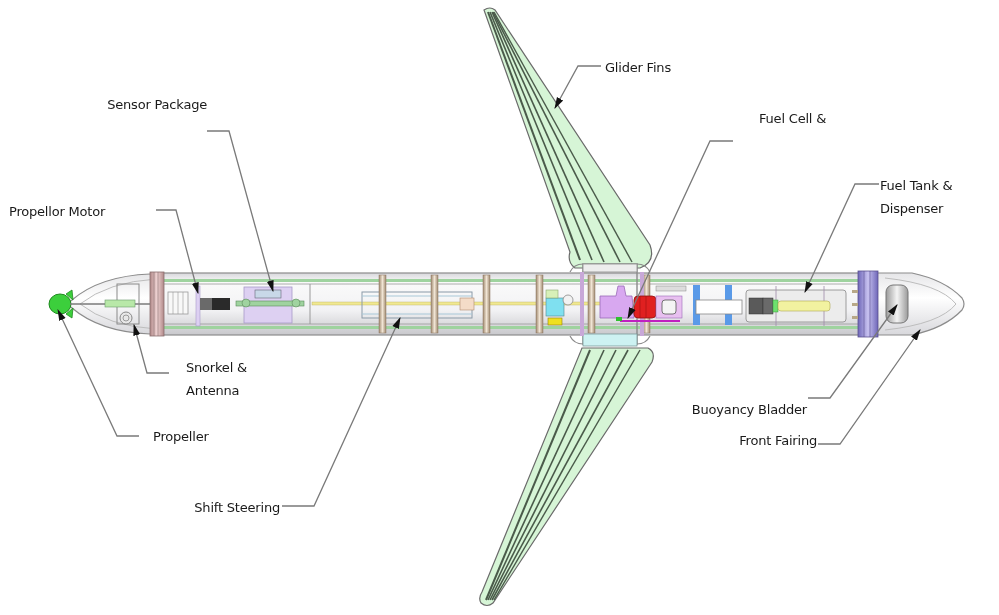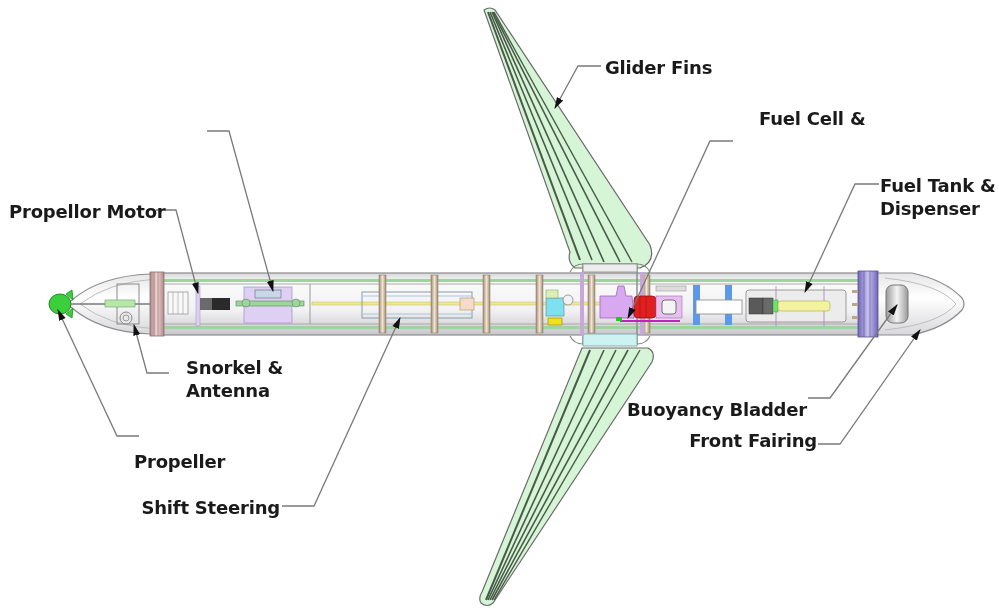--- a/index.html
+++ b/index.html
@@ -1,21 +1,21 @@
 <!DOCTYPE html>
 <html><head>
 <meta charset="utf-8">
 <style>
   html, body { margin: 0; padding: 0; background: #ffffff; }
   body { width: 999px; height: 615px; position: relative; overflow: hidden;
          font-family: "DejaVu Sans", sans-serif; }
   #stage { position: absolute; left: 0; top: 0; width: 999px; height: 615px; }
   .label { position: absolute; font-family: "DejaVu Sans", sans-serif;
-           font-size: 18px; line-height: 23px; color: #1a1a1a; white-space: nowrap;
-           letter-spacing: -0.2px; font-weight: bold; }
+           font-size: 13px; line-height: 23px; color: #1a1a1a; white-space: nowrap;
+           letter-spacing: -0.2px; }
   .label .ln { display: block; }
   .r { text-align: right; }
 </style>
 </head>
 <body>
 
 <svg id="stage" viewBox="0 0 999 615" xmlns="http://www.w3.org/2000/svg">
   <defs>
     <linearGradient id="hullGrad" x1="0" y1="0" x2="0" y2="1">
       <stop offset="0" stop-color="#d8d8dc"></stop>
@@ -218,41 +218,42 @@
 
     <path d="M282,506 L314,506 L400,318" marker-end="url(#arrowHead)"></path>
   </g>
 </svg>
 
 <div class="label" style="left:605px; top:56px;">
   <span class="ln">Glider Fins</span>
 </div>
 
 <div class="label r" style="right:792px; top:93px;">
+  <span class="ln">Sensor Package</span>
 </div>
 
 <div class="label" style="left:9px; top:200px;">
   <span class="ln">Propellor Motor</span>
 </div>
 
 <div class="label" style="left:735px; top:107px;margin-left:24px;">
   <span class="ln">Fuel Cell &amp;</span>
 </div>
 
 <div class="label" style="left:880px; top:174px;">
   <span class="ln">Fuel Tank &amp;</span>
   <span class="ln">Dispenser</span>
 </div>
 
 <div class="label" style="left:171px; top:356px;margin-left:15px;">
   <span class="ln">Snorkel &amp;</span>
   <span class="ln">Antenna</span>
 </div>
 
-<div class="label" style="left:134px; top:425px;margin-top:25px;">
+<div class="label" style="left:153px; top:425px;">
   <span class="ln">Propeller</span>
 </div>
 
 <div class="label r" style="right:192px; top:381px;margin-top:17px;">
   <span class="ln">Buoyancy Bladder</span>
 </div>
 
 <div class="label r" style="right:182px; top:429px;">
   <span class="ln">Front Fairing</span>
 </div>

